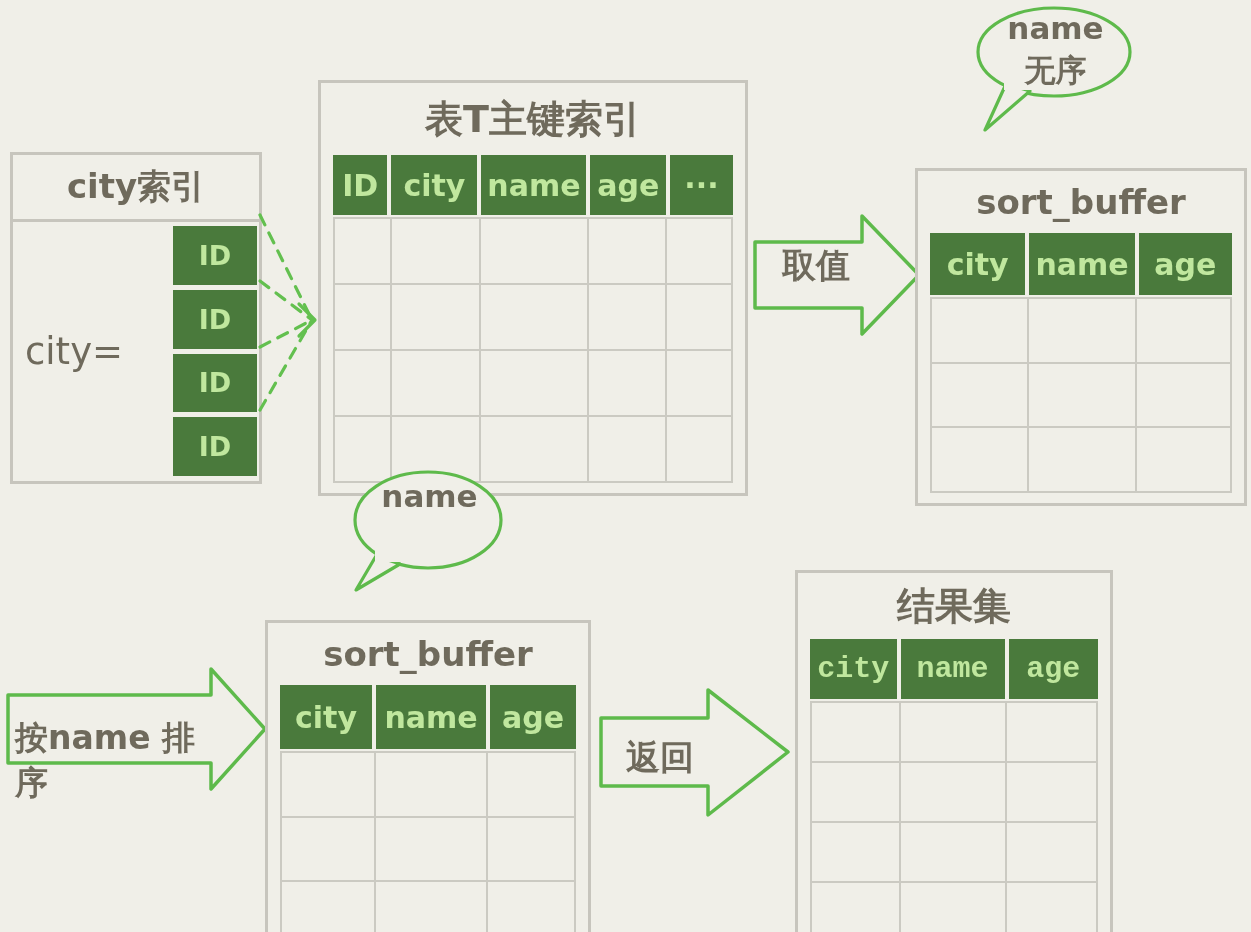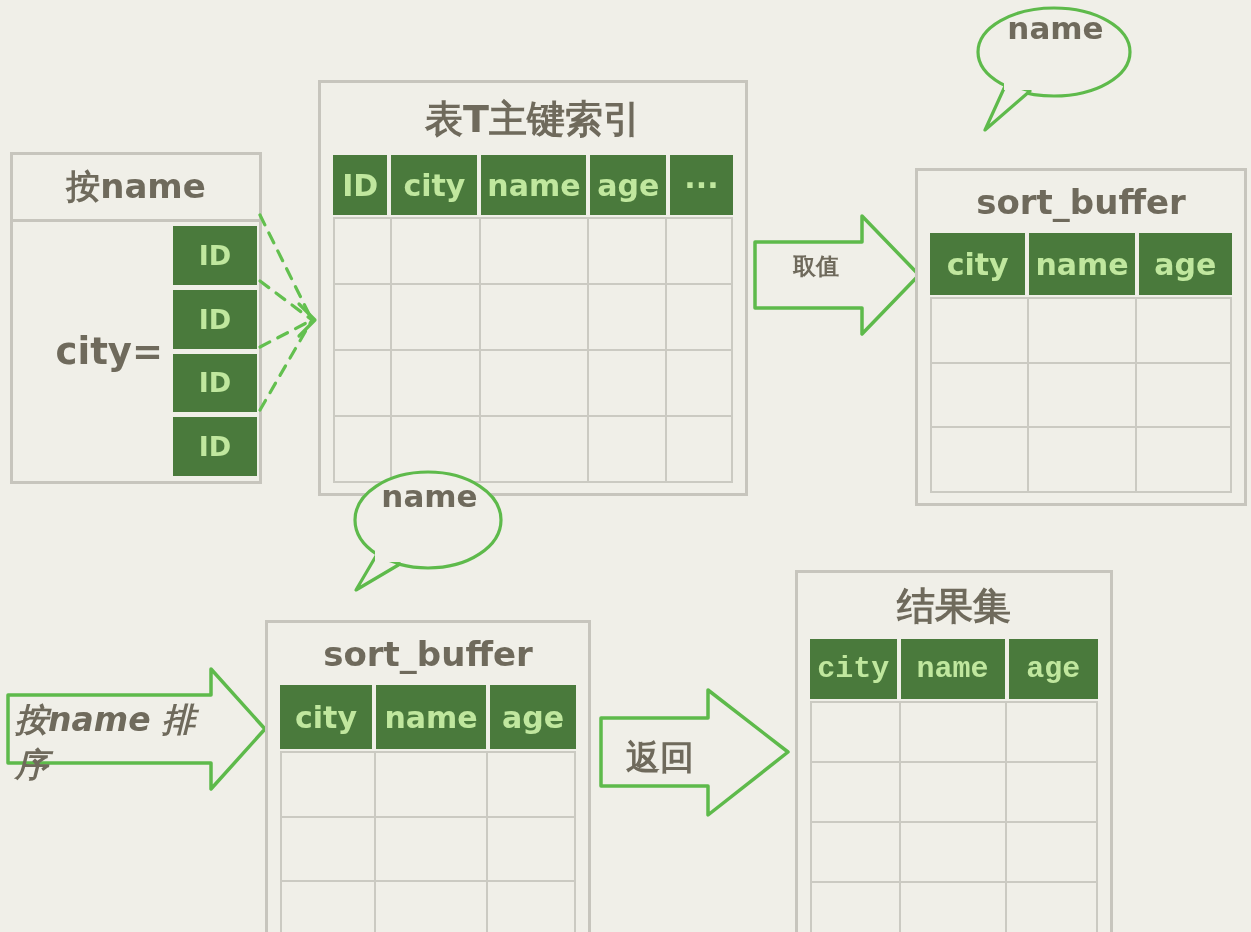--- a/index.html
+++ b/index.html
@@ -33,22 +33,22 @@
   }
   .grid-body{
     display:grid;gap:2px;background:var(--grid);
     border:2px solid var(--grid);
     margin:2px 12px 10px;flex:1;
   }
   .grid-body .cell{background:var(--bg);}
   
   .city-body{position:relative;flex:1;}
   .city-cond{
-    position:absolute;left:0;top:50%;transform:translateY(-50%);
-    width:150px;text-align:right;font-size:37px;font-weight:700;line-height:1.5;
+    position:absolute;left:12px;top:50%;transform:translateY(-50%);
+    width:150px;text-align:left;font-size:37px;font-weight:400;line-height:1.5;
   }
   .id-col{
     position:absolute;right:2px;top:4px;bottom:5px;width:84px;
     display:flex;flex-direction:column;gap:5px;
   }
   .id-cell{
     flex:1;background:var(--green);color:var(--lightgreen);
     display:flex;align-items:center;justify-content:center;
     font-weight:600;font-size:27px;
   }
@@ -62,21 +62,21 @@
     font-size:31px;line-height:1.35;color:var(--textgray);
   }
   svg{display:block;}
 </style>
 </head>
 <body>
 
 <div class="canvas">
 
   <div class="table" style="left:10px;top:112px;width:252px;height:332px;">
-    <div class="table-title" style="height:64px;border-bottom:3px solid var(--border);font-size:34px;">按name</div>
+    <div class="table-title" style="height:64px;border-bottom:3px solid var(--border);font-size:34px;">city索引</div>
     <div class="city-body">
       <div class="city-cond">
         <div>city=</div>
       </div>
       <div class="id-col">
         <div class="id-cell">ID</div>
         <div class="id-cell">ID</div>
         <div class="id-cell">ID</div>
         <div class="id-cell">ID</div>
       </div>
@@ -122,29 +122,30 @@
         <div class="cell"></div>
         <div class="cell"></div>
         <div class="cell"></div>
         <div class="cell"></div>
       </div>
   </div>
 
   <svg class="overlay" style="left:752px;top:212px;" width="172" height="126" viewBox="0 0 172 126">
     <polygon points="3,30 110,30 110,4 167,63 110,122 110,96 3,96" fill="var(--bg)" stroke="var(--accent)" stroke-width="3.5" stroke-linejoin="round"></polygon>
   </svg>
-  <div class="arrow-label" style="left:766px;top:240px;width:100px;height:52px;font-size:23px;text-align:center;">取值</div>
+  <div class="arrow-label" style="left:766px;top:240px;width:100px;height:52px;font-size:34px;text-align:center;">取值</div>
 
   <svg class="overlay" style="left:970px;top:4px;" width="175" height="135" viewBox="0 0 175 135">
     <ellipse cx="84" cy="48" rx="76" ry="44" fill="var(--bg)" stroke="var(--accent)" stroke-width="3.2"></ellipse>
     <polygon points="36,80 15,126 60,87" fill="var(--bg)" stroke="var(--accent)" stroke-width="3.2" stroke-linejoin="round"></polygon>
     <rect x="34" y="74" width="32" height="12" fill="var(--bg)"></rect>
   </svg>
   <div class="bubble-text" style="left:988px;top:8px;width:135px;">
     <div>name</div>
+    <div>无序</div>
   </div>
 
   <div class="table" style="left:915px;top:128px;width:332px;height:338px;">
     <div class="table-title" style="height:62px;font-size:34px;">sort_buffer</div>
     <div class="grid-head" style="grid-template-columns:96fr 106fr 94fr;height:62px;">
       <div class="hcell">city</div>
       <div class="hcell">name</div>
       <div class="hcell">age</div>
     </div>
     <div class="grid-body" style="grid-template-columns:96fr 106fr 94fr;">
@@ -165,21 +166,21 @@
     <polygon points="28,88 8,122 52,96" fill="var(--bg)" stroke="var(--accent)" stroke-width="3.2" stroke-linejoin="round"></polygon>
     <rect x="27" y="82" width="28" height="12" fill="var(--bg)"></rect>
   </svg>
   <div class="bubble-text" style="left:362px;top:476px;width:135px;">
     <div>name</div>
   </div>
 
   <svg class="overlay" style="left:5px;top:665px;" width="264" height="128" viewBox="0 0 264 128">
     <polygon points="3,30 206,30 206,4 260,64 206,124 206,98 3,98" fill="var(--bg)" stroke="var(--accent)" stroke-width="3.5" stroke-linejoin="round"></polygon>
   </svg>
-  <div class="arrow-label" style="left:15px;top:715px;width:200px;height:55px;font-size:33px;font-style:italic;">按name 排序</div>
+  <div class="arrow-label" style="left:15px;top:733px;width:200px;height:55px;font-size:33px;">按name 排序</div>
 
   <div class="table" style="left:265px;top:580px;width:326px;height:340px;">
     <div class="table-title" style="height:62px;font-size:34px;">sort_buffer</div>
     <div class="grid-head" style="grid-template-columns:92fr 110fr 86fr;height:64px;">
       <div class="hcell">city</div>
       <div class="hcell">name</div>
       <div class="hcell">age</div>
     </div>
     <div class="grid-body" style="grid-template-columns:92fr 110fr 86fr;">
         <div class="cell"></div>

